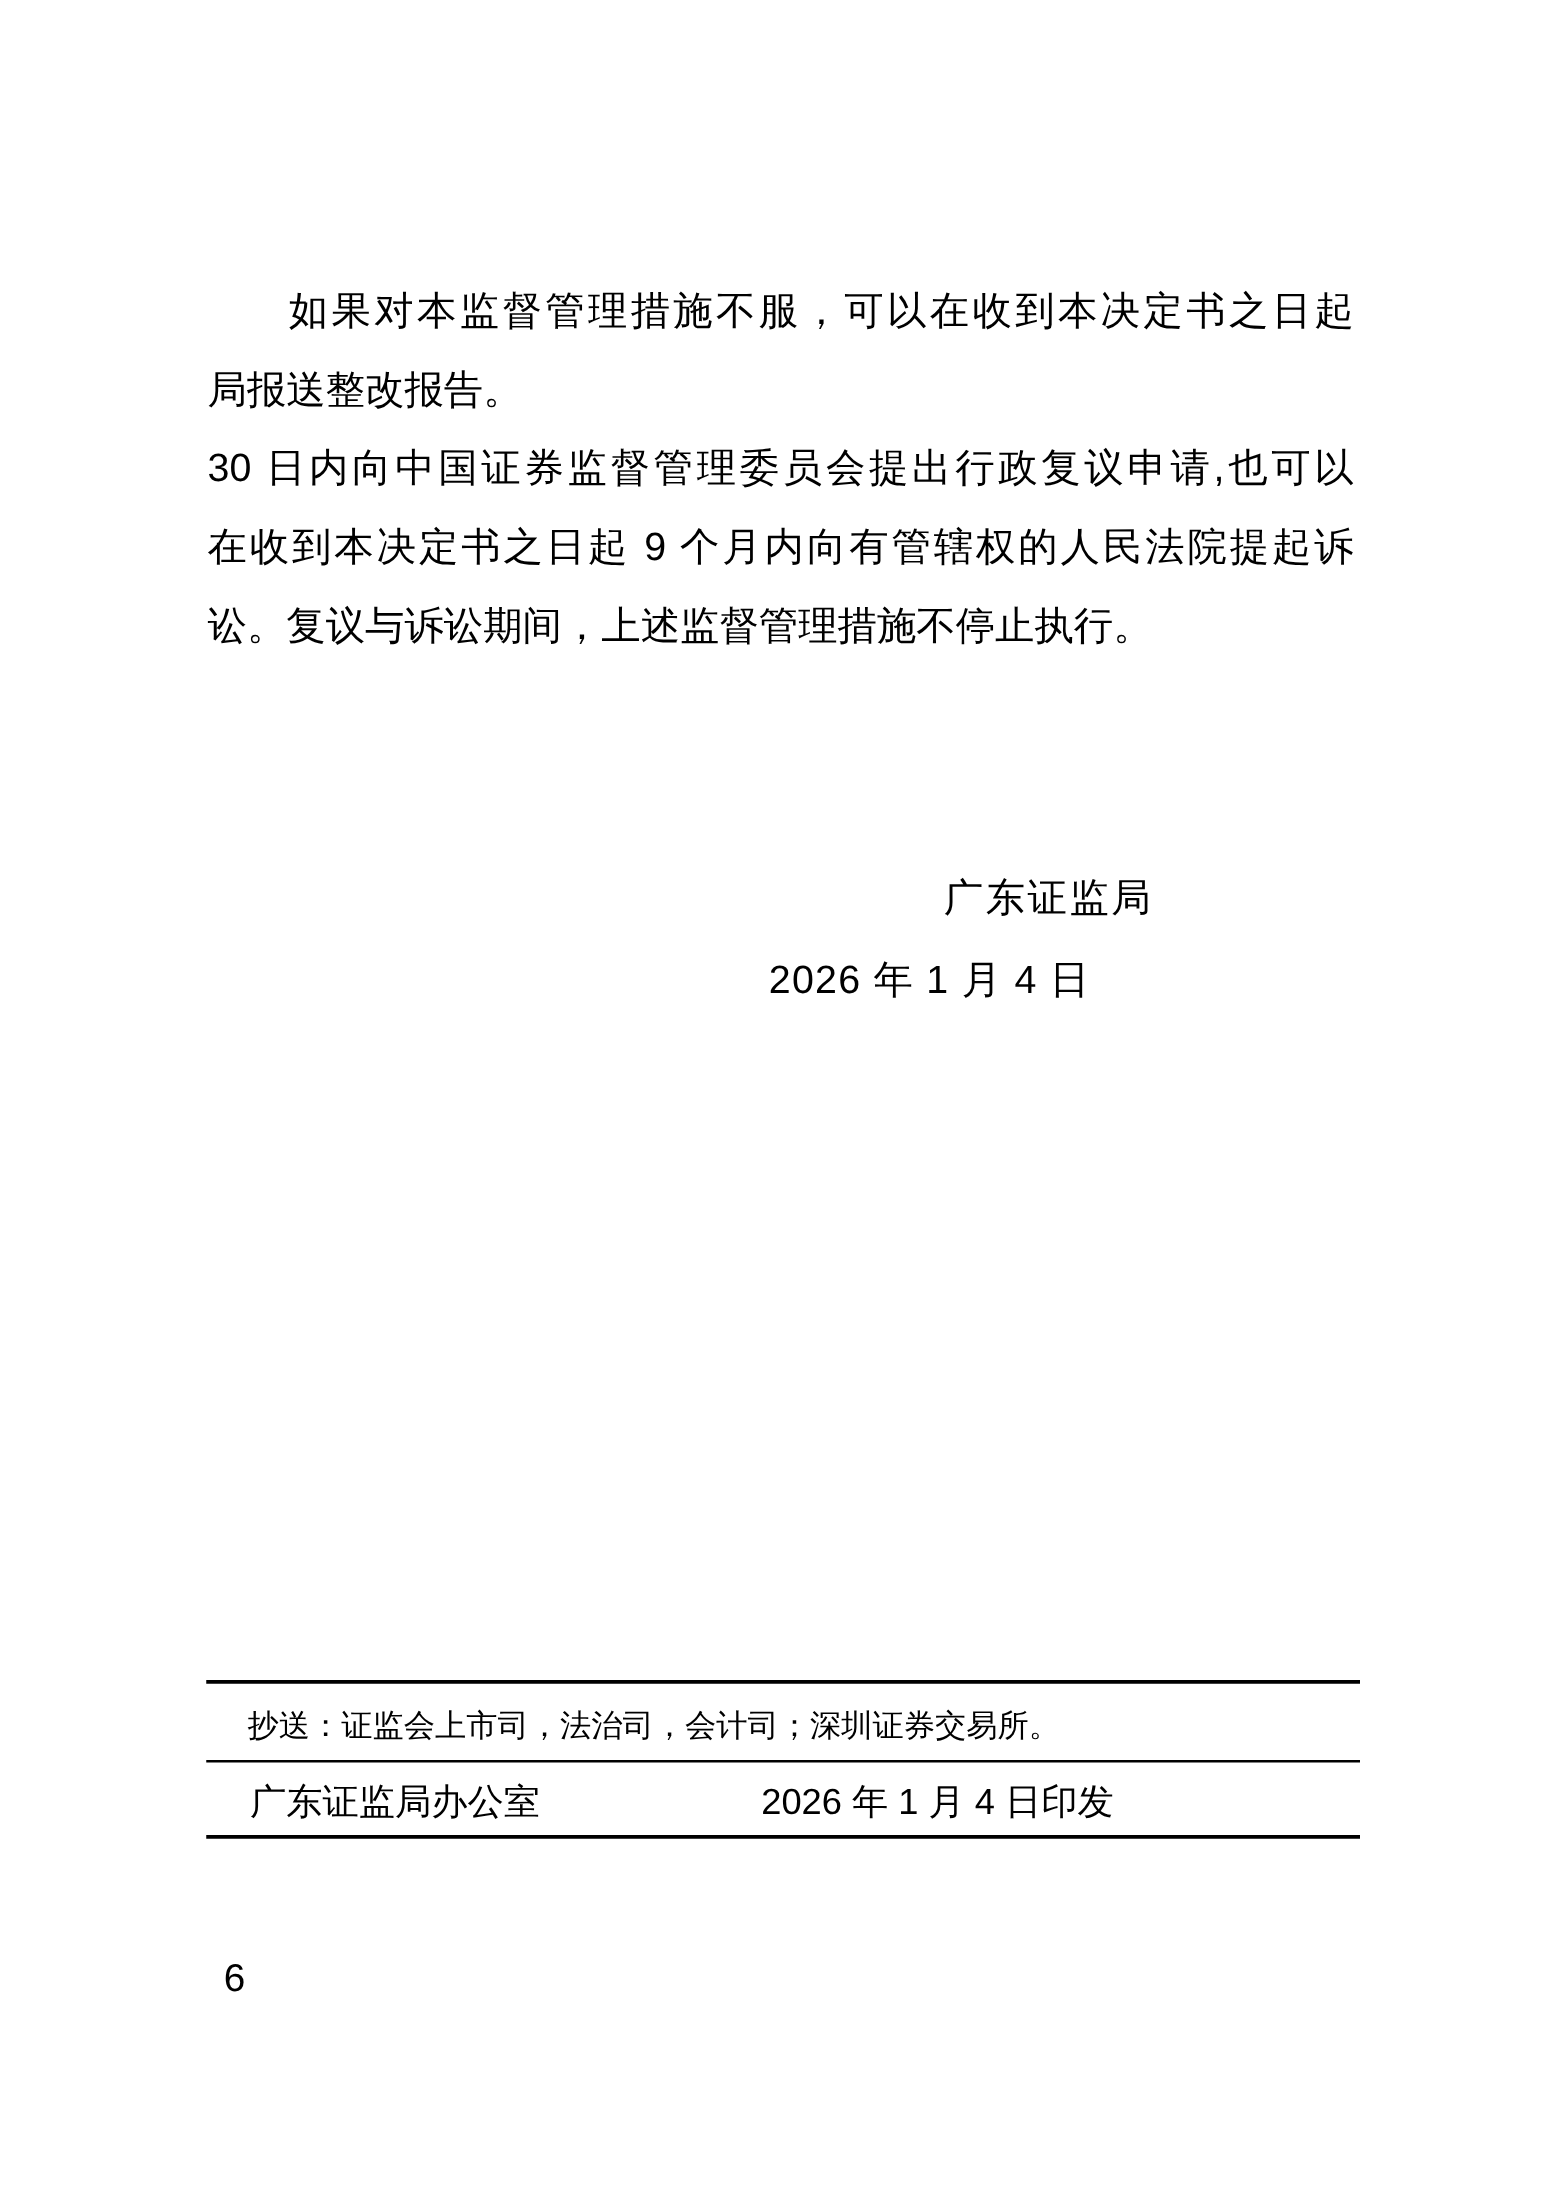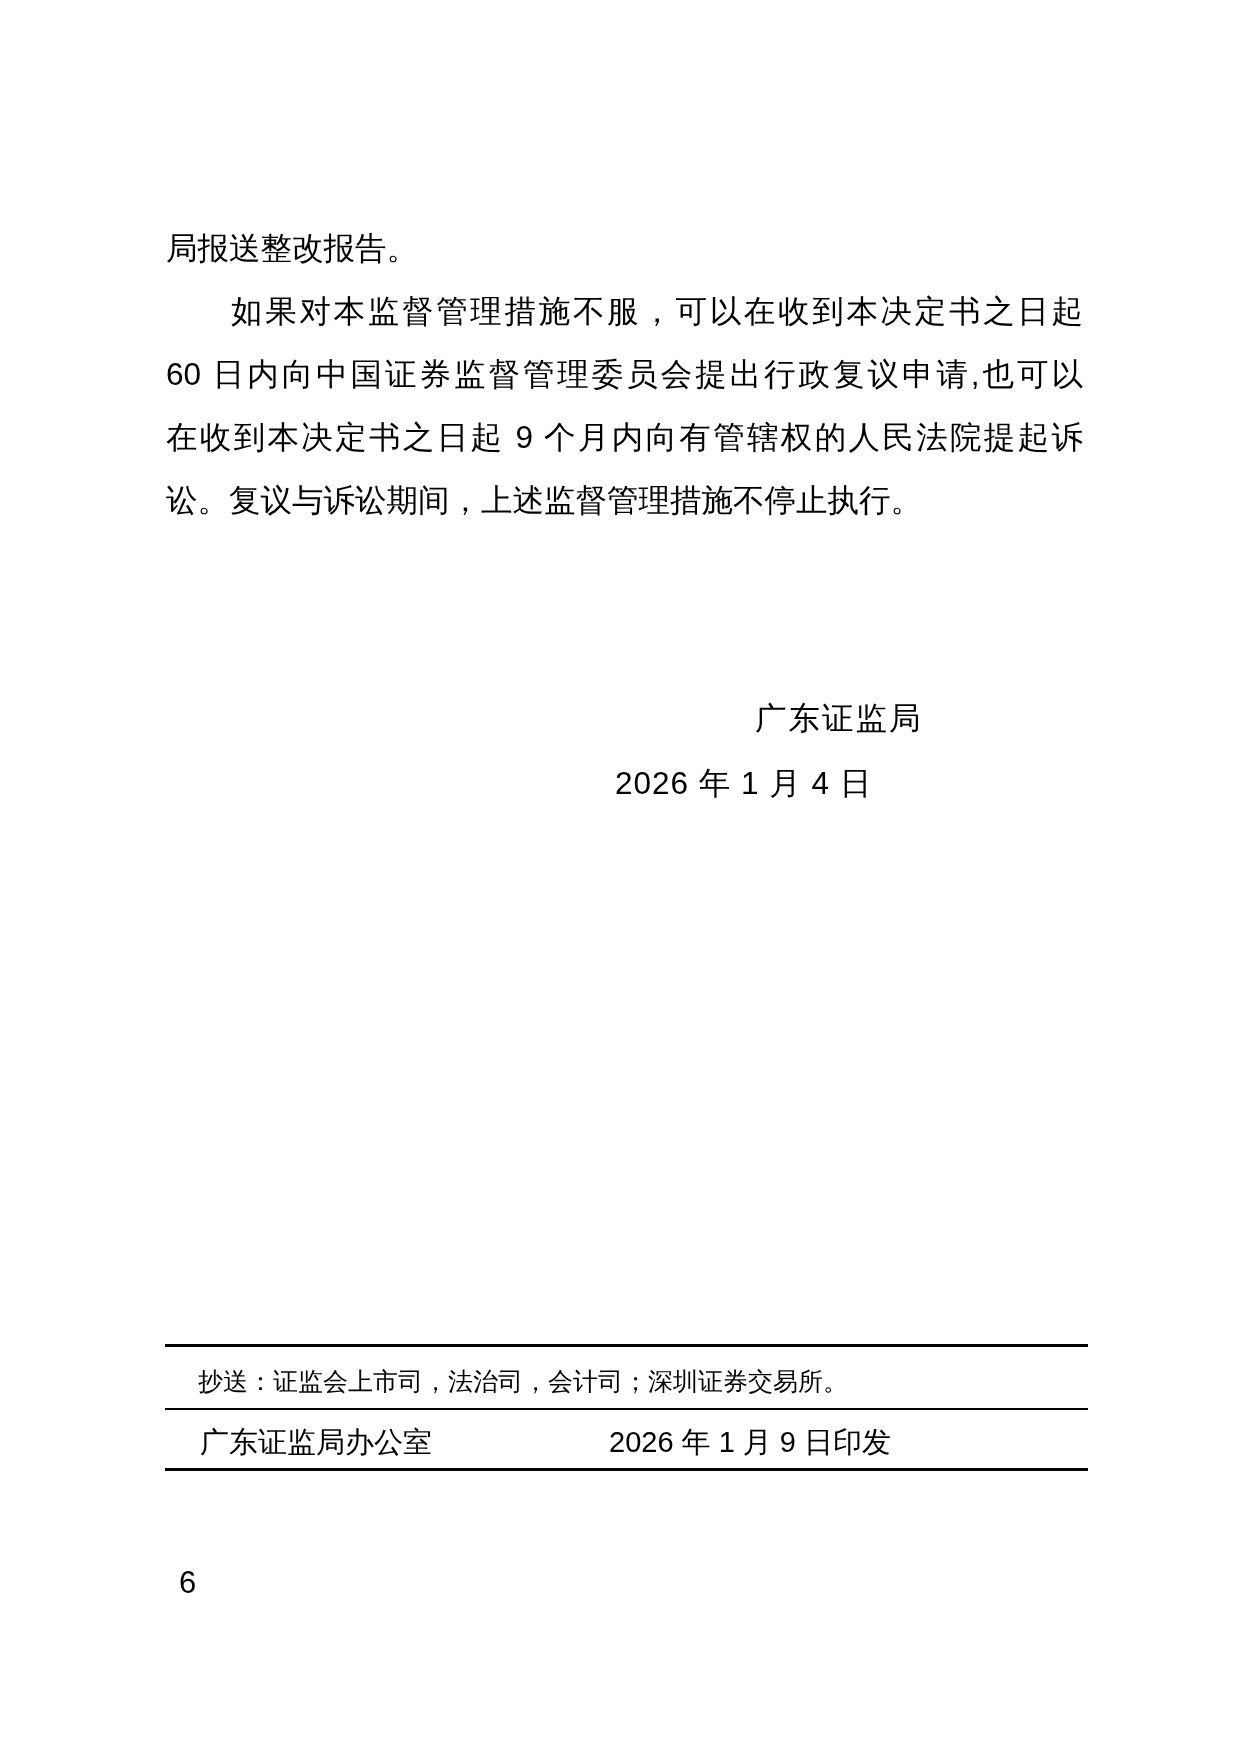--- a/index.html
+++ b/index.html
@@ -97,38 +97,38 @@
     font-size: 31px;
     line-height: 36px;
   }
 </style>
 </head>
 <body>
 
 <div class="page">
 
   <div class="body-text">
+    <div class="line just indent">如果对本监督管理措施不服，可以在收到本决定书之日起</div>
     <div class="line">局报送整改报告。</div>
-    <div class="line just indent">如果对本监督管理措施不服，可以在收到本决定书之日起</div>
-    <div class="line just">60 日内向中国证券监督管理委员会提出行政复议申请,也可以</div>
+    <div class="line just">30 日内向中国证券监督管理委员会提出行政复议申请,也可以</div>
     <div class="line just">在收到本决定书之日起 9 个月内向有管辖权的人民法院提起诉</div>
     <div class="line">讼。复议与诉讼期间，上述监督管理措施不停止执行。</div>
   </div>
 
   <div class="signature">广东证监局</div>
 
   <div class="sign-date">2026 年 1 月 4 日</div>
 
   <div class="rule rule-top"></div>
 
   <div class="cc-line">抄送：证监会上市司，法治司，会计司；深圳证券交易所。</div>
 
   <div class="rule rule-mid"></div>
 
   <div class="office">广东证监局办公室</div>
 
-  <div class="print-date">2026 年 1 月 9 日印发</div>
+  <div class="print-date">2026 年 1 月 4 日印发</div>
 
   <div class="rule rule-bottom"></div>
 
   <div class="page-number">6</div>
 
 </div>
 
 </body></html>

